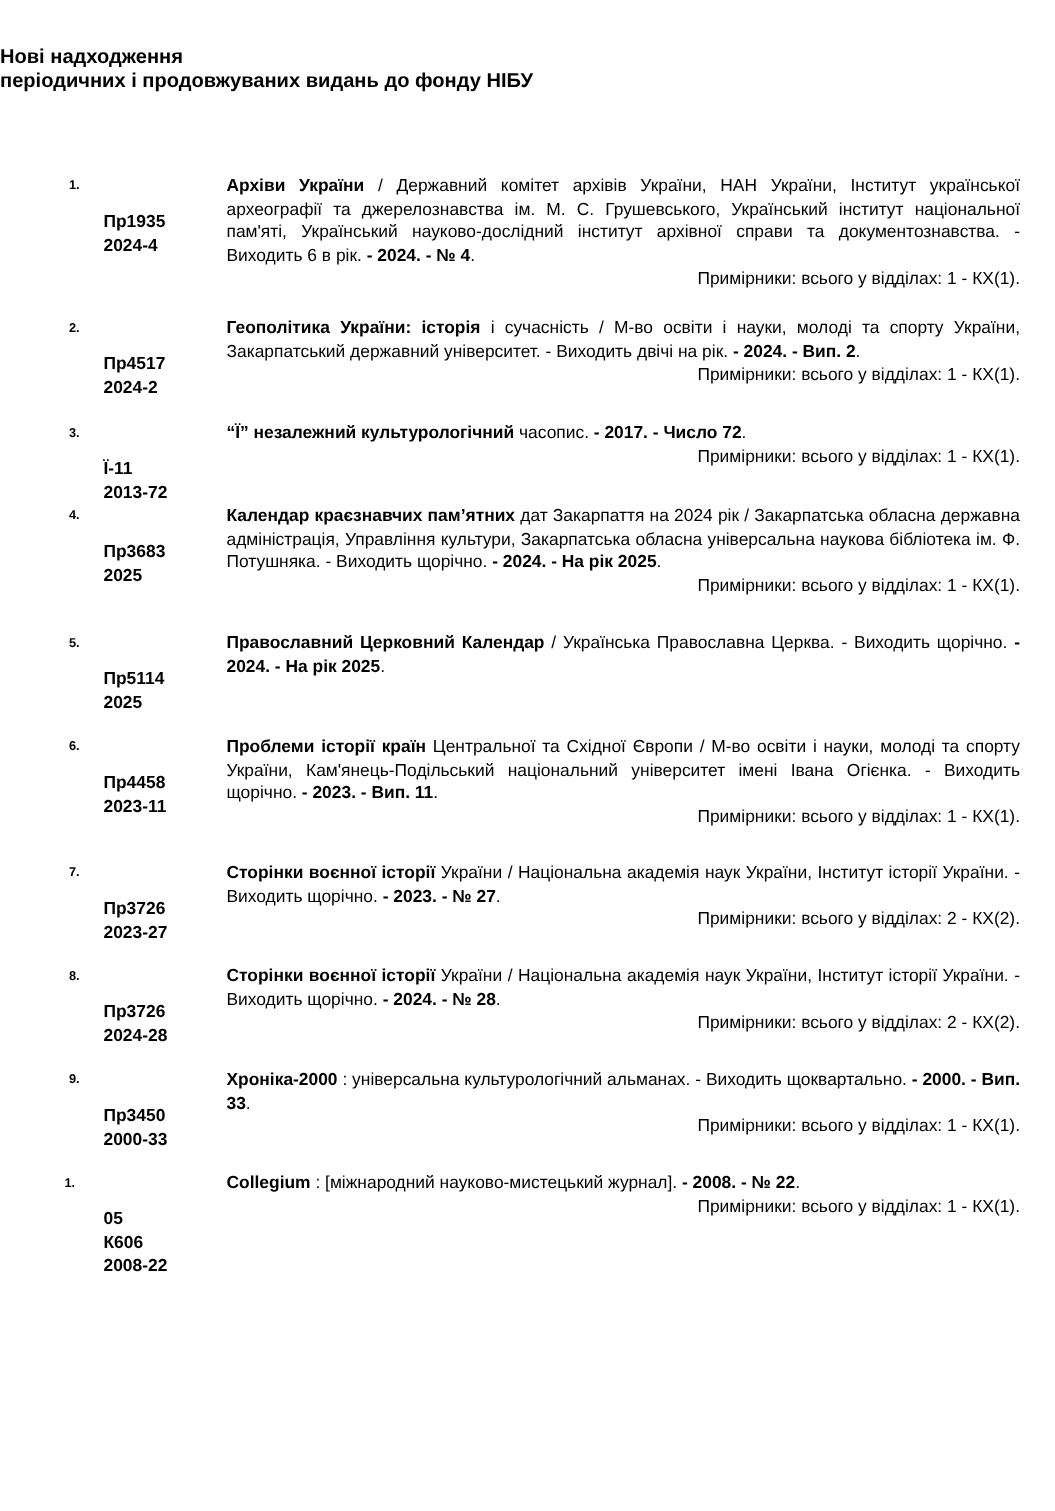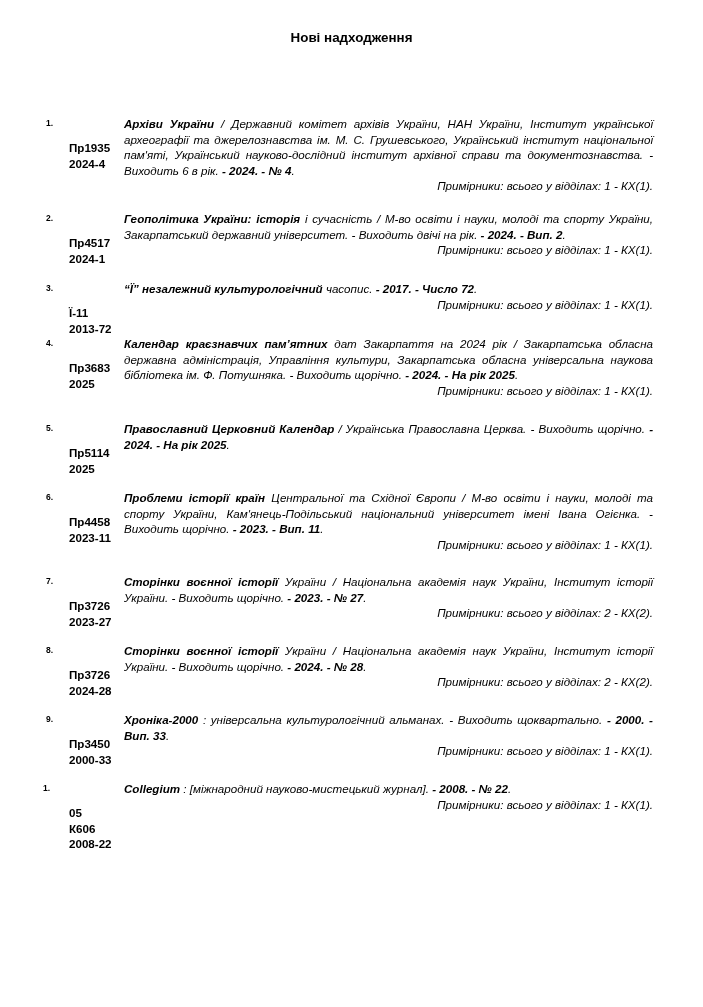--- a/index.html
+++ b/index.html
@@ -2,63 +2,64 @@
 <html><head>
 <meta charset="utf-8">
 <style>
   html, body { margin: 0; padding: 0; background: #ffffff; }
   body {
     width: 703px; height: 1007px; position: relative; overflow: hidden;
     font-family: "Liberation Sans", sans-serif; color: #000;
   }
   .title {
     position: absolute; left: 0; top: 30px; width: 703px;
-    text-align: center; font-weight: bold; font-size: 13.4px; line-height: 15.5px;
+    text-align: left; font-weight: bold; font-size: 13.4px; line-height: 15.5px;
   }
   .title div { white-space: nowrap; }
   .entry { position: absolute; left: 0; width: 703px; font-size: 11.6px; line-height: 15.5px; }
   .num {
     position: absolute; left: 46px; top: 0; font-size: 8.5px; font-weight: bold;
     line-height: 14px;
   }
   .shelf {
     position: absolute; left: 69px; top: 0; width: 50px; font-weight: bold; margin-top: 24px;
   }
   .shelf div { white-space: nowrap; }
   .shelf.right div { width: 43px; }
   .desc {
-    position: absolute; left: 124px; top: 0; width: 529px; text-align: justify; font-style: italic;
+    position: absolute; left: 151px; top: 0; width: 529px; text-align: justify;
   }
   .desc .b { font-weight: bold; }
   .copies { padding-left: 6px; text-align: right; }
 </style>
 </head>
 <body>
 
 <div class="title">
   <div>Нові надходження</div>
+  <div>періодичних і продовжуваних видань до фонду НІБУ</div>
 </div>
 
 <div class="entry" style="top:116px">
   <div class="num">1.</div>
   <div class="shelf">
     <div>Пр1935</div>
     <div>2024-4</div>
   </div>
   <div class="desc">
     <span class="b">Архіви України</span><span> / Державний комітет архівів України, НАН України, Інститут української археографії та джерелознавства ім. М. С. Грушевського, Український інститут національної пам'яті, Український науково-дослідний інститут архівної справи та документознавства. - Виходить 6 в рік. </span><span class="b">- 2024. - № 4</span><span>.</span>
     <div class="copies">Примірники: всього у відділах: 1 - КХ(1).</div>
   </div>
 </div>
 
 <div class="entry" style="top:211px">
   <div class="num">2.</div>
   <div class="shelf">
     <div>Пр4517</div>
-    <div>2024-1</div>
+    <div>2024-2</div>
   </div>
   <div class="desc">
     <span class="b">Геополітика України: історія</span><span> і сучасність / М-во освіти і науки, молоді та спорту України, Закарпатський державний університет. - Виходить двічі на рік. </span><span class="b">- 2024. - Вип. 2</span><span>.</span>
     <div class="copies">Примірники: всього у відділах: 1 - КХ(1).</div>
   </div>
 </div>
 
 <div class="entry" style="top:281px">
   <div class="num">3.</div>
   <div class="shelf">

